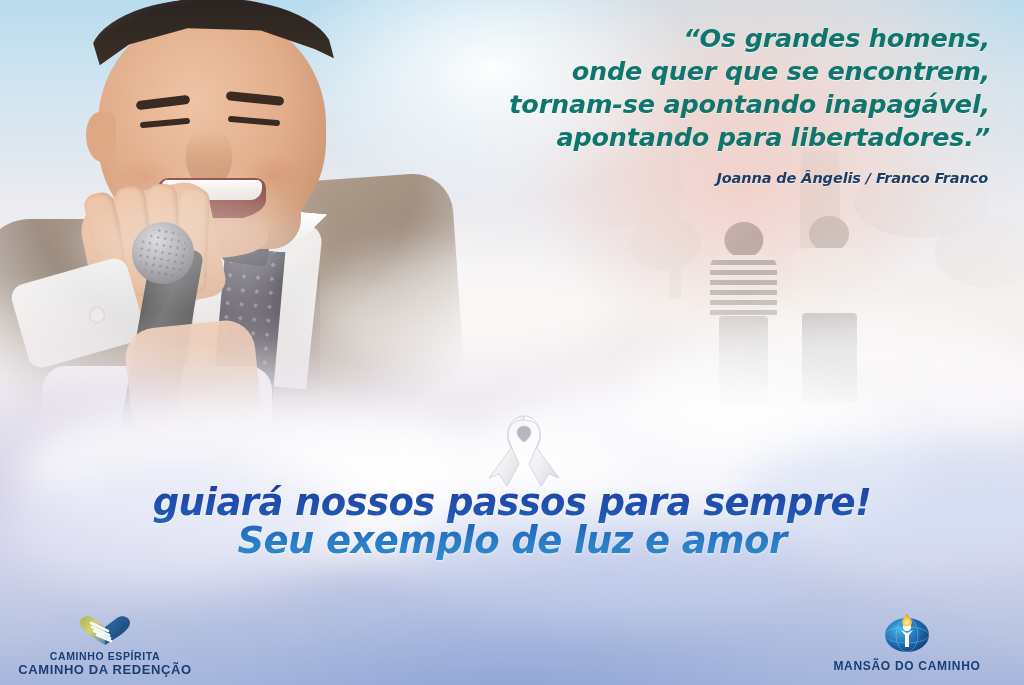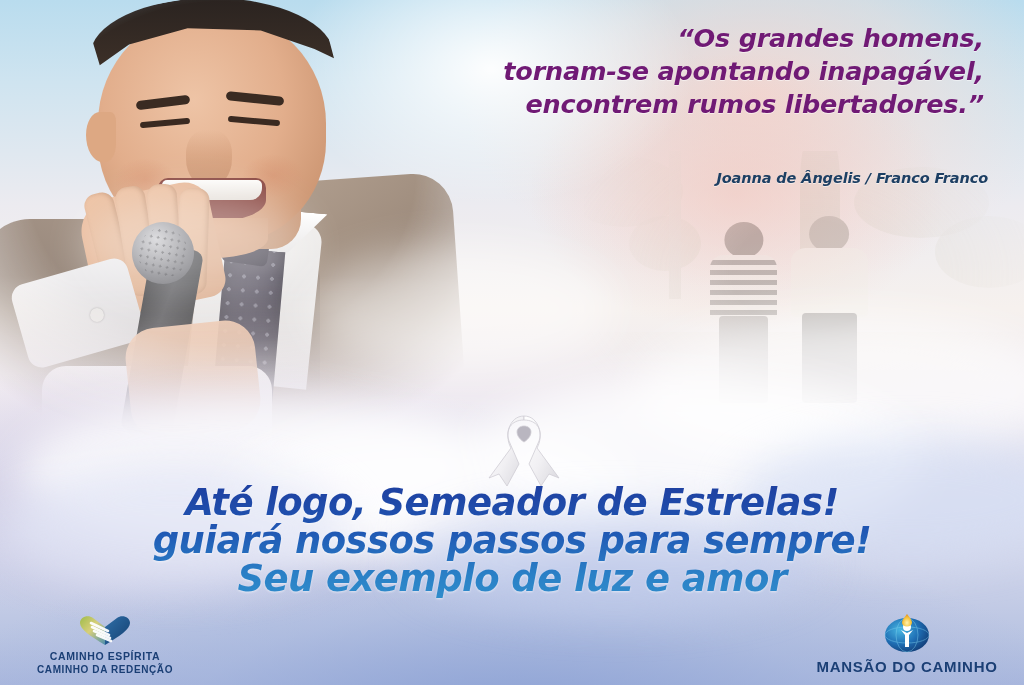--- a/index.html
+++ b/index.html
@@ -188,27 +188,27 @@
     background-image:radial-gradient(circle, rgba(40,40,45,.5) 1px, transparent 1.4px);
     background-size:7px 7px; }
   .p-hand2{ position:absolute; left:138px; top:330px; width:130px; height:110px;
     background:linear-gradient(170deg, rgba(238,196,168,.95), rgba(214,162,126,.85));
     border-radius:30px; transform:rotate(-6deg); }
   .p-shirt2{ position:absolute; left:52px; top:372px; width:230px; height:110px;
     background:linear-gradient(180deg,#f0eef0,#dddbdf); border-radius:24px; }
 
   
   .quote{
-    position:absolute; right:40px; top:22px; width:620px;
+    position:absolute; right:34px; top:22px; width:620px;
     text-align:right;
     font-family:"DejaVu Sans", sans-serif;
     font-style:italic; font-weight:bold;
     font-size:25.5px; line-height:33px;
     letter-spacing:-.2px;
-    color:#701a75;
+    color:#0f766e;
     text-shadow:0 1px 0 rgba(255,255,255,.5);
   }
   .quote-line{ display:block; white-space:nowrap; }
   .attrib{
     position:absolute; right:36px; top:170px; width:620px;
     text-align:right;
     font-family:"DejaVu Sans", sans-serif;
     font-style:italic; font-weight:bold;
     font-size:14.5px; letter-spacing:-.1px;
     color:#1d3f63;
@@ -234,22 +234,22 @@
   .hl-line{ display:block; white-space:nowrap; }
 
   
   .logo{ position:absolute; display:flex; flex-direction:column; align-items:center; }
   .logo-left{ left:10px; bottom:8px; width:190px; }
   .logo-right{ right:6px; bottom:10px; width:222px; }
   .logo-mark{ display:block; }
   .logo-text{ text-align:center; color:#1b3f75; font-family:"Liberation Sans", sans-serif;
     font-weight:bold; letter-spacing:.6px; }
   .lt-small{ font-size:10.5px; line-height:12px; }
-  .lt-big{ font-size:10px; line-height:15px; }
-  .lt-right{ font-size:15px; line-height:17px; letter-spacing:.7px; }
+  .lt-big{ font-size:13px; line-height:15px; }
+  .lt-right{ font-size:12px; line-height:17px; letter-spacing:.7px; }
 </style>
 </head>
 <body>
 
 <div id="poster">
 
   <div class="bg-base"></div>
   <div class="bg-warm"></div>
   <div class="bg-warm2"></div>
   <div class="bg-topglow"></div>
@@ -318,22 +318,23 @@
   <div class="cloud c4"></div>
   <div class="cloud c1"></div>
   <div class="cloud c2"></div>
   <div class="cloud c3"></div>
   <div class="cloud c5"></div>
   <div class="cloud c6"></div>
   <div class="cloud c9"></div>
 
   <div class="quote">
     <span class="quote-line">“Os grandes homens,</span>
+    <span class="quote-line">onde quer que se encontrem,</span>
     <span class="quote-line">tornam-se apontando inapagável,</span>
-    <span class="quote-line">encontrem rumos libertadores.”</span>
+    <span class="quote-line">apontando para libertadores.”</span>
   </div>
   <div class="attrib">Joanna de Ângelis / Franco Franco</div>
 
   <div class="ribbon">
     <svg width="74" height="78" viewBox="0 0 74 78" aria-hidden="true">
       <defs>
         <linearGradient id="rg" x1="0" y1="0" x2="1" y2="1">
           <stop offset="0%" stop-color="#ffffff"></stop>
           <stop offset="55%" stop-color="#f1f0f3"></stop>
           <stop offset="100%" stop-color="#d8d7dd"></stop>
@@ -341,21 +342,20 @@
       </defs>
       <g fill="url(#rg)" stroke="#cfcdd4" stroke-width="0.8">
         <path d="M37 8 C24 8 18 18 22 29 L32 52 L20 74 L12 62 L2 66 L24 36 C17 24 22 4 37 4 Z"></path>
         <path d="M37 8 C50 8 56 18 52 29 L42 52 L54 74 L62 62 L72 66 L50 36 C57 24 52 4 37 4 Z"></path>
         <path d="M30 20 C30 12 44 12 44 20 C44 26 37 30 37 30 C37 30 30 26 30 20 Z" fill="#b9b6c0"></path>
       </g>
     </svg>
   </div>
 
   <div class="headline">
-    <span class="hl-line">Até logo, Semeador de Estrelas!</span>
     <span class="hl-line">guiará nossos passos para sempre!</span>
     <span class="hl-line">Seu exemplo de luz e amor</span>
   </div>
 
   <div class="logo logo-left">
     <span class="logo-mark">
       <svg width="54" height="32" viewBox="0 0 54 32" aria-hidden="true">
         <defs>
           <linearGradient id="hl" x1="0" y1="0" x2="1" y2="1">
             <stop offset="0%" stop-color="#9fbb4a"></stop>

